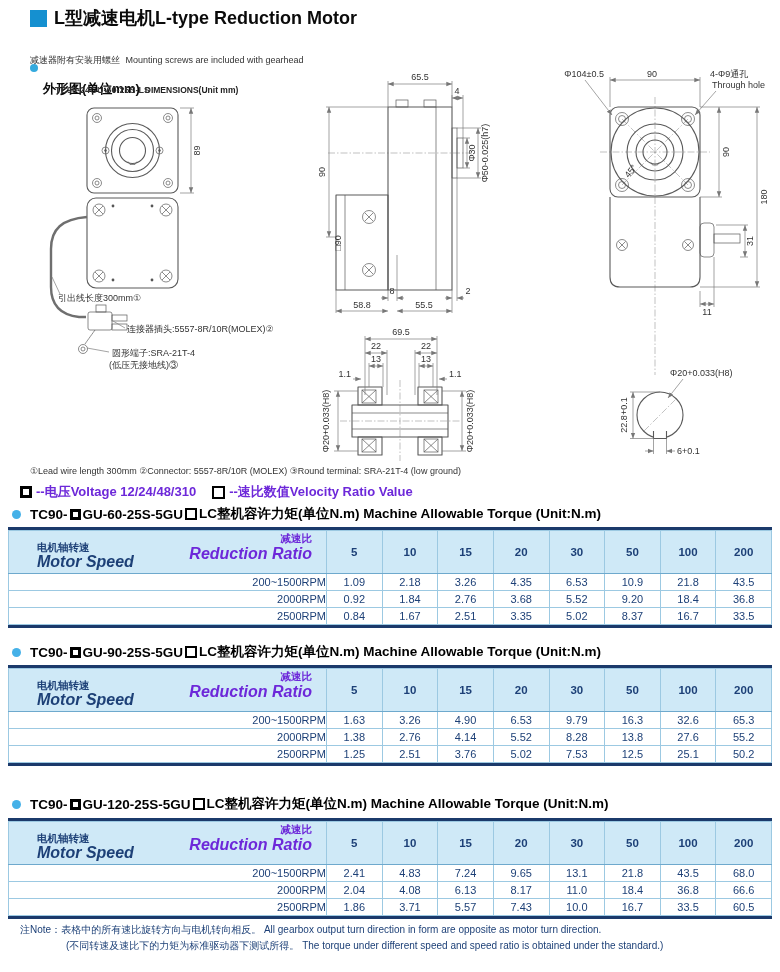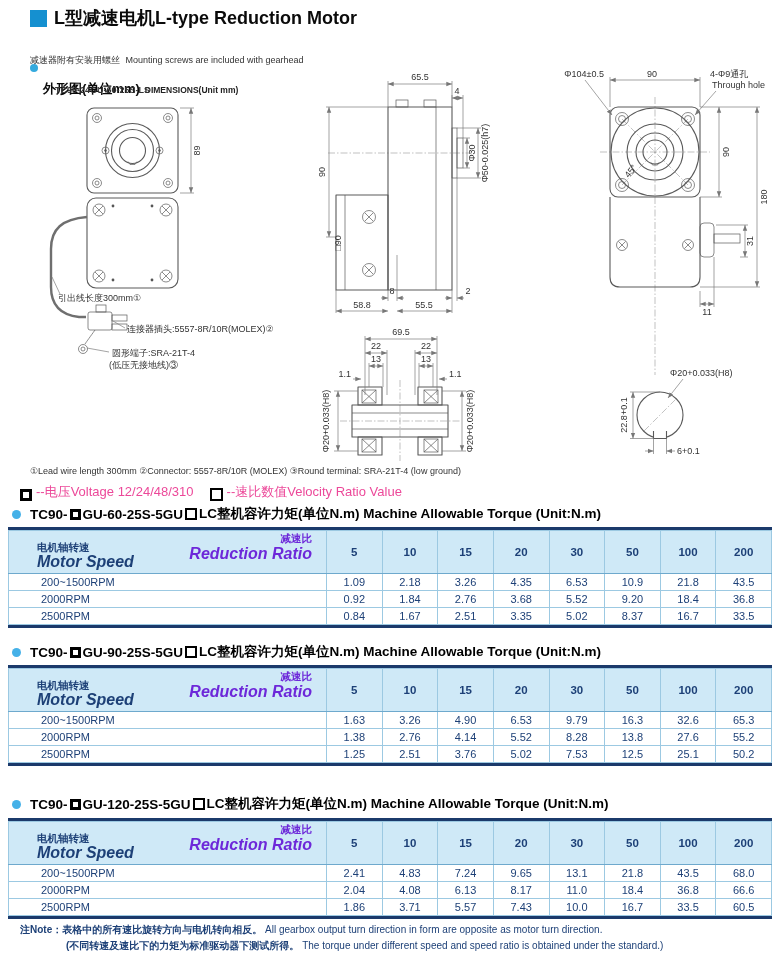--- a/index.html
+++ b/index.html
@@ -29,22 +29,22 @@
   .model-label{font-size:14.5px;font-weight:bold;fill:#000;}
 
   .shaft-heading{position:absolute;top:337px;left:537px;display:flex;align-items:center;gap:6px;}
   .sh-dot{width:11px;height:11px;border-radius:50%;background:#1590d0;}
   .shaft-heading .zh{font-size:12.5px;font-weight:bold;color:#0a0a0a;}
   .shaft-heading .en{font-size:10.5px;font-weight:bold;color:#333;}
 
   .drawing-footnote{position:absolute;top:466px;left:30px;font-size:9px;color:#333;}
 
   
-  .legend-row{position:absolute;top:483px;left:20px;display:flex;align-items:flex-end;gap:4px;
-              font-size:13px;font-weight:normal;color:#ec4899;}
+  .legend-row{position:absolute;top:483px;left:20px;display:flex;align-items:center;gap:4px;
+              font-size:13px;font-weight:bold;color:#6d28d9;}
   .sq-f{display:inline-block;width:12px;height:12px;background:#000;position:relative;}
   .sq-f::after{content:"";position:absolute;left:3px;top:3px;right:3px;bottom:3px;background:#fff;}
   .sq-h{display:inline-block;width:9px;height:9px;border:2px solid #000;}
   .legend-gap{width:8px;}
 
   
   .section-heading{position:absolute;left:12px;display:flex;align-items:center;gap:2px;
                    font-size:13.5px;font-weight:bold;color:#000;white-space:nowrap;}
   .h-dot{width:9px;height:9px;border-radius:50%;background:#45b1e8;margin-right:7px;}
   .section-heading .sq-f{width:11px;height:11px;}
@@ -58,26 +58,26 @@
   .torque-table thead th{background:#cfe9f7;height:42px;border-bottom:1.5px solid #6ea9cd;}
   .corner-cell{width:317px;position:relative;
      background-image:linear-gradient(to bottom right,rgba(0,0,0,0) 49.5%,#7fb4d2 49.5%,#7fb4d2 50.5%,rgba(0,0,0,0) 50.5%);
      background-color:#cfe9f7;}
   .c-top{position:absolute;top:2px;right:14px;text-align:right;line-height:1.1;color:#6d28d9;}
   .c-bot{position:absolute;bottom:2px;left:28px;text-align:left;line-height:1.1;color:#1d4077;}
   .c-top .zh,.c-bot .zh{font-size:10.5px;font-weight:bold;}
   .c-top .en,.c-bot .en{font-size:16px;font-weight:bold;font-style:italic;}
   .ratio-cell{font-size:11.5px;font-weight:bold;color:#1d4077;text-align:center;}
   .torque-table tbody td{height:16px;font-size:11px;color:#1d4077;background:#fff;}
-  .speed-cell{padding-left:32px !important;text-align:left;}
+  .speed-cell{padding-left:32px !important;text-align:right;}
   .value-cell{text-align:center;}
 
   
   .note{position:absolute;left:20px;top:922px;font-size:10px;color:#1d4077;line-height:1.6;}
-  .note .zh{font-weight:bold;}
+  .note .zh{font-weight:normal;}
   .note .line2{margin-left:46px;}
 </style>
 </head>
 <body>
 
 <div class="page">
 
   <div class="title-row">
     <span class="title-square"></span>
     <h1 class="page-title">L型减速电机L-type Reduction Motor</h1>

